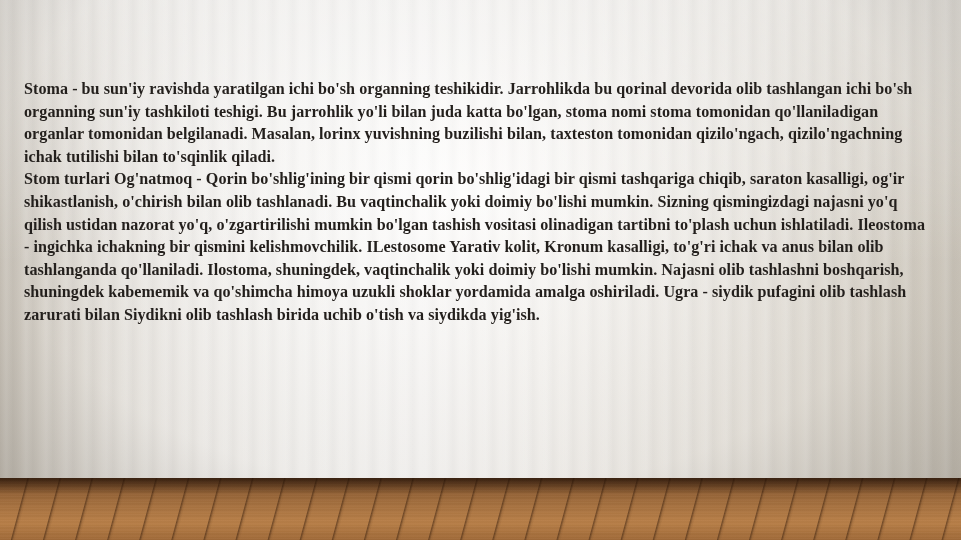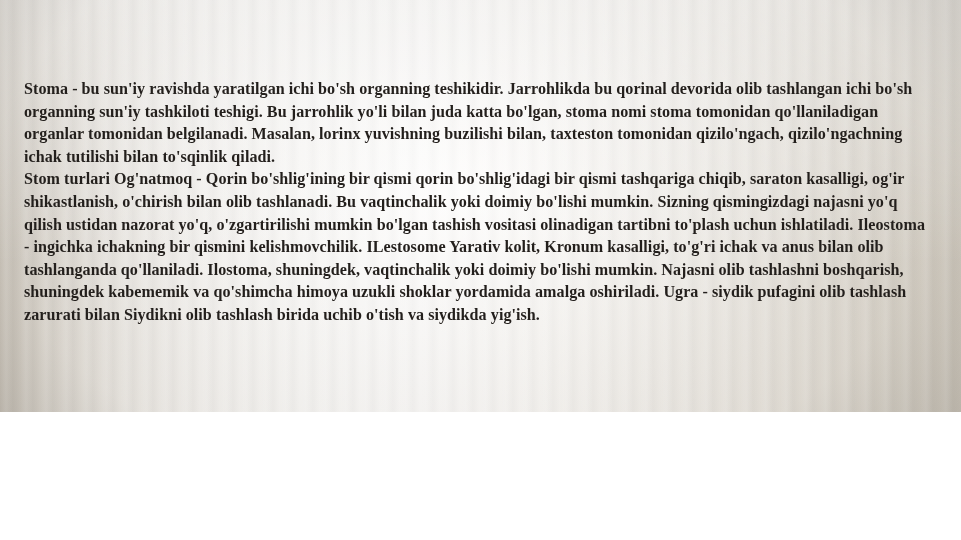--- a/index.html
+++ b/index.html
@@ -10,21 +10,21 @@
     width: 961px;
     height: 540px;
     overflow: hidden;
     font-family: "Liberation Serif", serif;
     background: #ffffff;
   }
 
   .slide {
     position: relative;
     width: 961px;
-    height: 412px;
+    height: 540px;
     overflow: hidden;
     background: #4d7c0f;
   }
 
   
   .wall {
     position: absolute;
     left: 0;
     top: 0;
     width: 961px;

